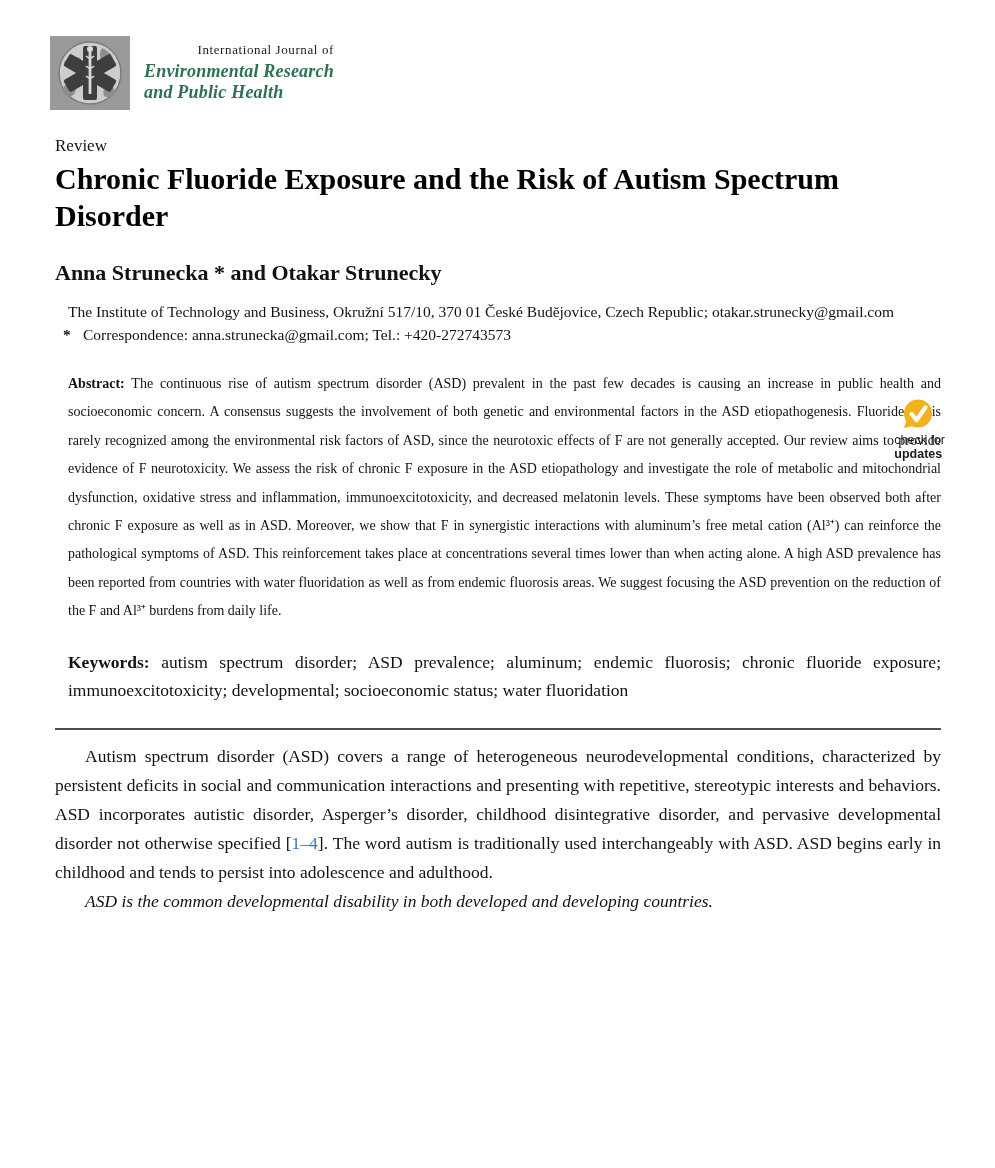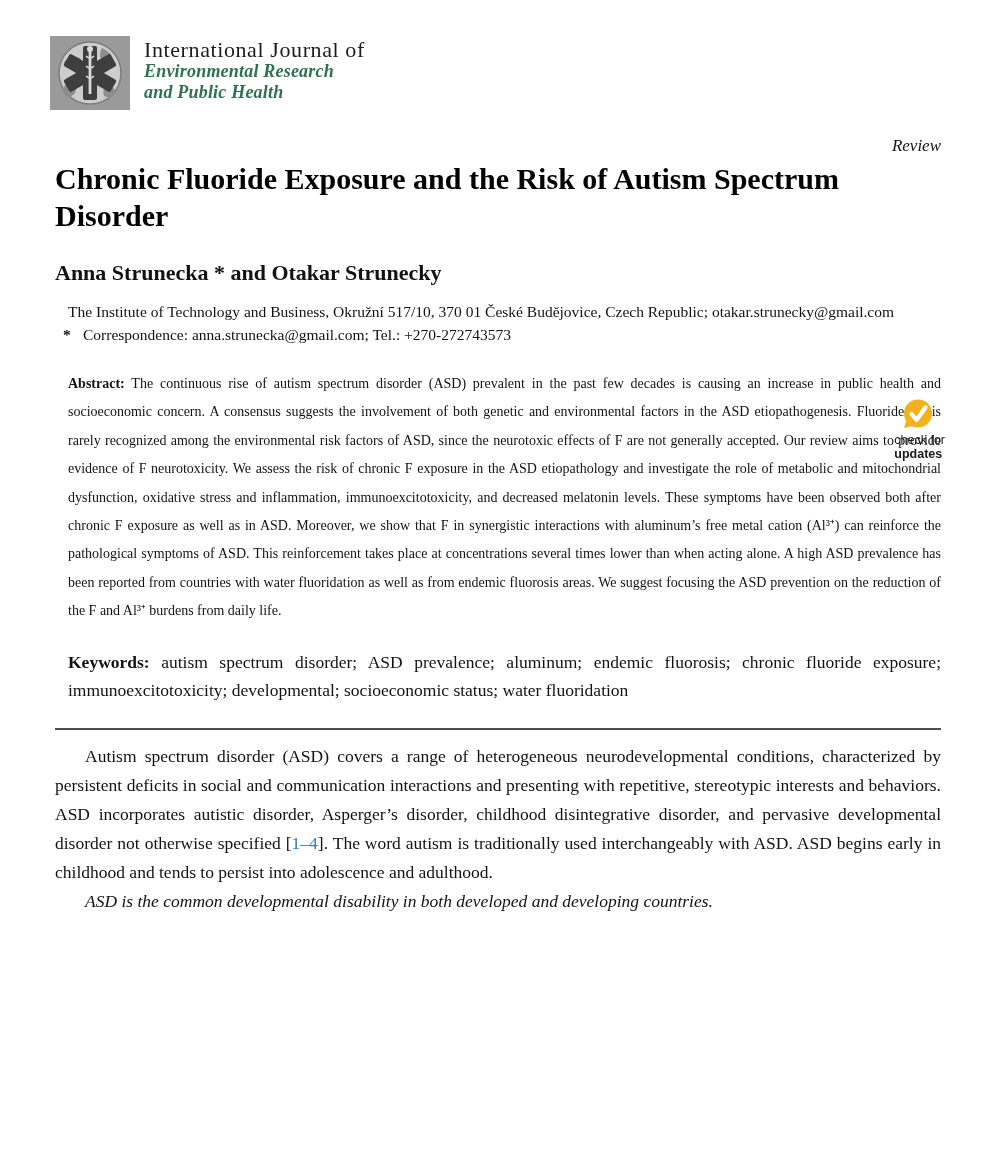--- a/index.html
+++ b/index.html
@@ -8,27 +8,27 @@
     width:995px;height:1168px;
     background:#ffffff;
     font-family:"Liberation Serif",serif;
     color:#121212;
     overflow:hidden;
   }
   
   .masthead{display:flex;align-items:flex-start;padding:36px 50px 0 50px;}
   .journal-logo{width:80px;height:74px;flex:0 0 auto;}
   .journal-name{margin-left:14px;padding-top:3px;}
-  .journal-name .jn1{font-size:22px;letter-spacing:.6px;color:#1c1c1c;line-height:22px;text-align:right;}
+  .journal-name .jn1{font-size:13px;letter-spacing:.6px;color:#1c1c1c;line-height:22px;text-align:right;}
   .journal-name .jn2,.journal-name .jn3{
     font-size:18px;font-weight:bold;font-style:italic;color:#2e7150;line-height:21px;letter-spacing:.2px;
   }
   .mdpi-logo{margin-left:auto;width:92px;height:60px;margin-top:4px;}
   
-  .review-label{margin:26px 54px 0 55px;font-style:italic;font-size:17px;line-height:20px;text-align:right;}
+  .review-label{margin:26px 54px 0 55px;font-size:17px;line-height:20px;}
   .title{margin:4px 54px 0 55px;font-size:30px;font-weight:bold;line-height:37px;color:#000;}
   .authors{margin:26px 54px 0 55px;font-size:22px;font-weight:bold;}
   .affiliation{margin:14px 54px 0 68px;font-size:15.5px;line-height:23px;}
   .correspondence{display:flex;margin:0 54px 0 63px;font-size:15.5px;line-height:23px;}
   .correspondence .marker{font-weight:bold;width:20px;flex:0 0 auto;}
   .dates{margin:26px 170px 0 55px;font-size:17px;line-height:24px;}
   
   .updates-badge{position:absolute;top:397px;right:50px;display:flex;align-items:center;cursor:pointer;flex-direction:column;}
   .updates-badge svg{width:36px;height:36px;flex:0 0 auto;}
   .updates-badge .txt{margin-left:5px;font-family:"Liberation Sans",sans-serif;font-size:12.5px;line-height:14px;color:#1a1a1a;}
@@ -75,21 +75,21 @@
     </div>
   </header>
 
   <div class="review-label">Review</div>
   <h1 class="title">Chronic Fluoride Exposure and the Risk of Autism Spectrum Disorder</h1>
   <div class="authors">Anna Strunecka * and Otakar Strunecky</div>
 
   <div class="affiliation">The Institute of Technology and Business, Okružní 517/10, 370 01 České Budějovice, Czech Republic; otakar.strunecky@gmail.com</div>
   <div class="correspondence">
     <span class="marker">*</span>
-    <span>Correspondence: anna.strunecka@gmail.com; Tel.: +270-272743573</span>
+    <span>Correspondence: anna.strunecka@gmail.com; Tel.: +420-272743573</span>
   </div>
 
 
   <div class="updates-badge">
     <svg viewBox="0 0 36 36" aria-hidden="true">
       <circle cx="19" cy="16.5" r="14" fill="#f2b21e"></circle>
       <path d="M5 31 L16.5 28.5 L8.5 20.5 Z" fill="#f2b21e"></path>
       <polyline points="12.5,17 17.5,23 26.5,10.5" fill="none" stroke="#ffffff" stroke-width="4.2" stroke-linecap="round" stroke-linejoin="round"></polyline>
     </svg>
     <span class="txt">

